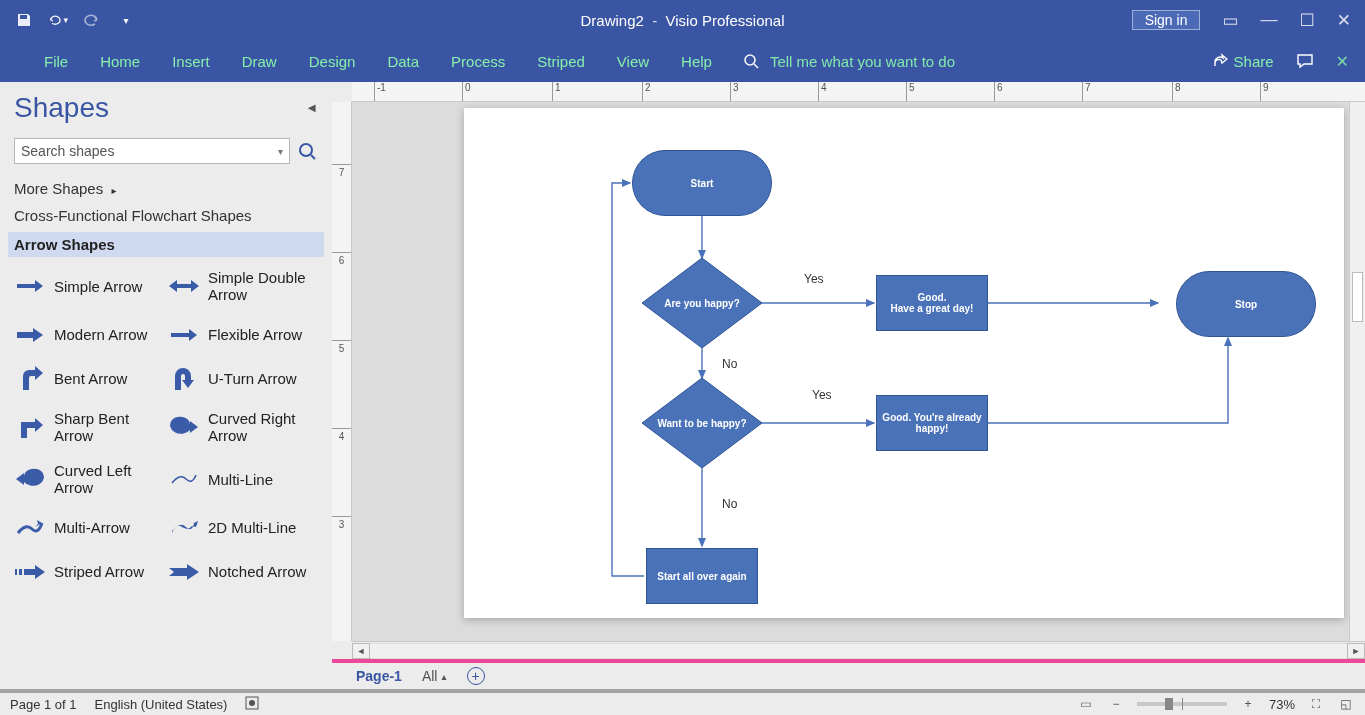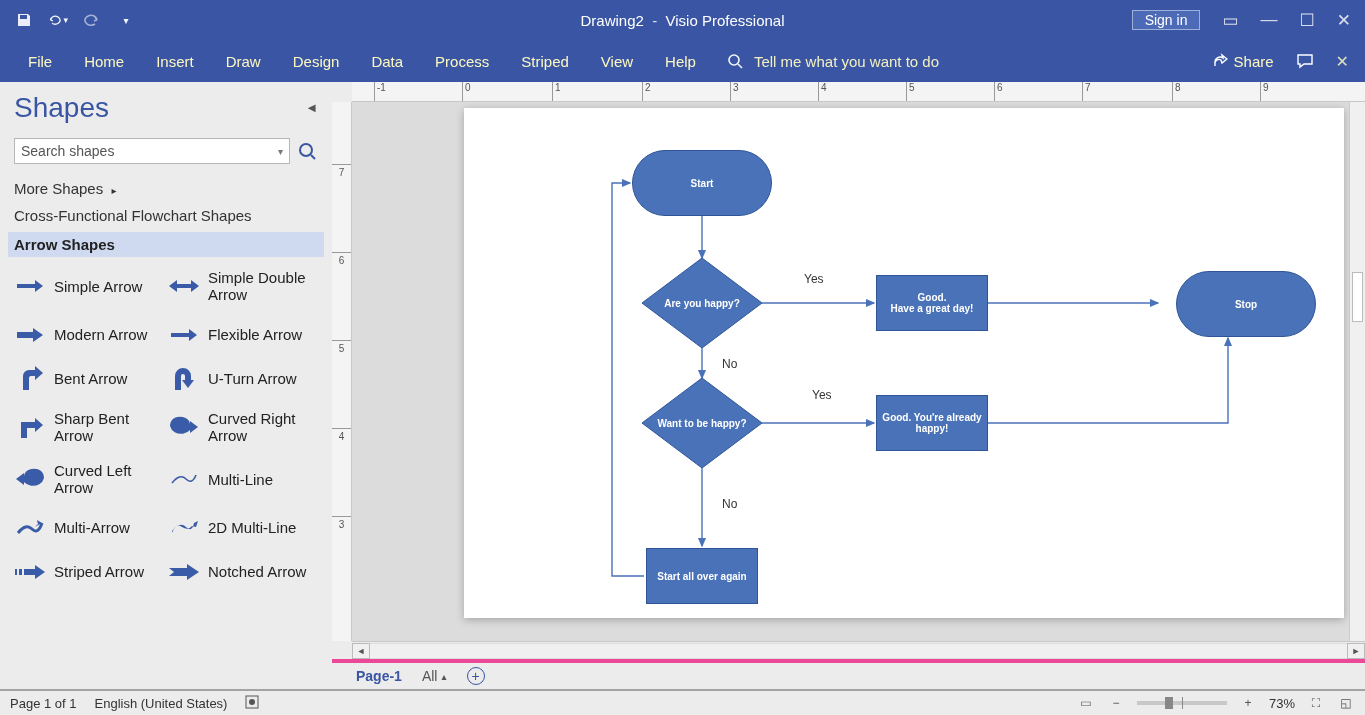--- a/index.html
+++ b/index.html
@@ -7,21 +7,21 @@
 
   
   .titlebar { height: 40px; background: #3955a3; display: flex; align-items: center; color: #fff; font-size: 13px; position: relative; }
   .qat { display: flex; align-items: center; gap: 14px; padding-left: 14px; }
   .qat-icon { width: 20px; height: 20px; display: flex; align-items: center; justify-content: center; opacity: .95; }
   .title-center { position: absolute; left: 0; right: 0; text-align: center; pointer-events: none; font-size: 15px; }
   .title-right { margin-left: auto; display: flex; align-items: flex-start; gap: 22px; padding-right: 14px; font-size: 17px; }
   .signin { background: #4d6ab7; border: 1px solid #9cb0dc; padding: 1px 12px; font-size: 14px; cursor: pointer; }
 
   
-  .ribbon { height: 42px; background: #3955a3; display: flex; align-items: center; color: #fef9c3; font-size: 15px; padding-left: 12px; }
+  .ribbon { height: 42px; background: #3955a3; display: flex; align-items: center; color: #86efac; font-size: 15px; padding-left: 28px; }
   .ribbon .tab { padding: 10px 16px; cursor: pointer; }
   .ribbon .tell { display: flex; align-items: center; gap: 10px; margin-left: 14px; opacity: .95; }
   .ribbon .right { margin-left: auto; display: flex; align-items: center; gap: 22px; padding-right: 16px; }
   .ribbon .right .item { display: flex; align-items: center; gap: 6px; cursor: pointer; }
 
   
   .body { display: flex; height: calc(715px - 40px - 42px - 26px); background: #ececec; }
   .sidebar { width: 332px; background: #ececec; padding: 10px 14px 0 14px; position: relative; }
   .sidebar h1 { color: #3955a3; font-weight: 400; font-size: 28px; margin-bottom: 14px; }
   .collapse { position: absolute; top: 18px; right: 14px; color: #555; font-size: 13px; cursor: pointer; }
@@ -64,21 +64,21 @@
   .hscroll-row { height: 18px; display: flex; align-items: center; background: #ececec; border-top: 1px solid #c8c8c8; margin-left: 20px; }
   .hscroll-row .arrow { width: 18px; height: 16px; border: 1px solid #bbb; background: #f0f0f0; display: flex; align-items: center; justify-content: center; font-size: 9px; color: #555; cursor: pointer; }
   .hscroll-row .track { flex: 1; height: 16px; background: #f0f0f0; border-top: 1px solid #ddd; border-bottom: 1px solid #ddd; }
 
   .pagetabs { height: 30px; display: flex; align-items: center; gap: 20px; padding-left: 24px; background: #ececec; border-top: 4px solid #ec4899; }
   .pagetabs .ptab { font-size: 14px; color: #3955a3; font-weight: 700; cursor: pointer; display:flex; align-items:center; gap:4px;}
   .pagetabs .all { font-size: 14px; color: #555; cursor: pointer; display:flex; align-items:center; gap:4px;}
   .pagetabs .add { width: 18px; height: 18px; border: 1.5px solid #3955a3; border-radius: 50%; color: #3955a3; display: flex; align-items: center; justify-content: center; font-size: 14px; cursor: pointer; }
 
   
-  .status { height: 26px; background: #ececec; border-top: 2px solid #a3a3a3; display: flex; align-items: center; font-size: 13px; color: #333; padding: 0 10px; gap: 18px; }
+  .status { height: 26px; background: #ececec; border-top: 4px solid #a3a3a3; display: flex; align-items: center; font-size: 13px; color: #333; padding: 0 10px; gap: 18px; }
   .status .right { margin-left: auto; display: flex; align-items: center; gap: 12px; }
   .zoom-slider { width: 90px; height: 4px; background: #c8c8c8; position: relative; }
   .zoom-slider::before { content:""; position:absolute; left:50%; top:-4px; width:1px; height:12px; background:#888;}
   .zoom-thumb { position: absolute; top: -4px; width: 8px; height: 12px; background: #888; }
   .sb-btn { width: 18px; height: 16px; display: flex; align-items: center; justify-content: center; color: #555; cursor: pointer; font-size: 12px; }
 
   .vscroll { position:absolute; right:0; top:0; bottom:0; width:16px; background:#f0f0f0; border-left:1px solid #ccc;}
   .vscroll .vthumb{ position:absolute; top:170px; left:2px; right:2px; height:50px; background:#fff; border:1px solid #bbb;}
 </style>
 </head>

